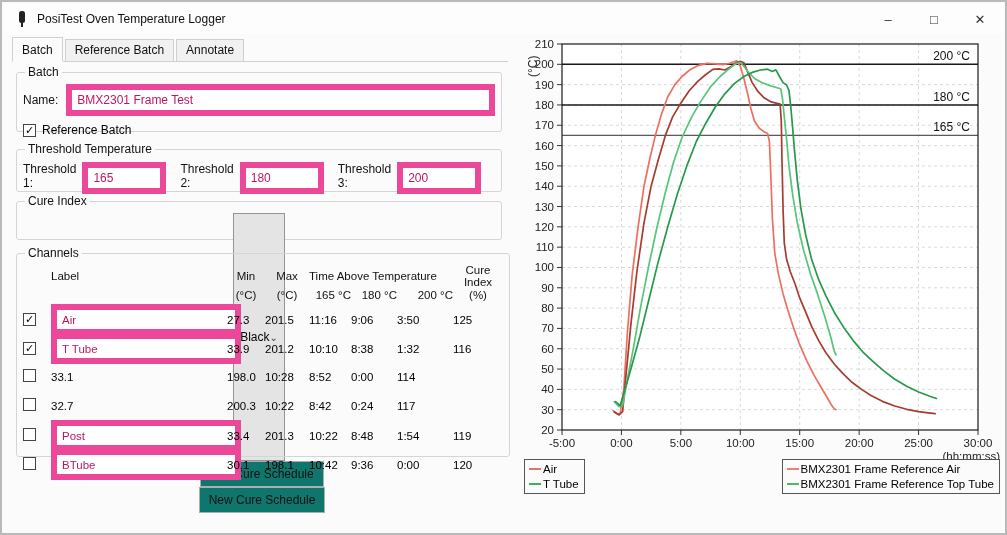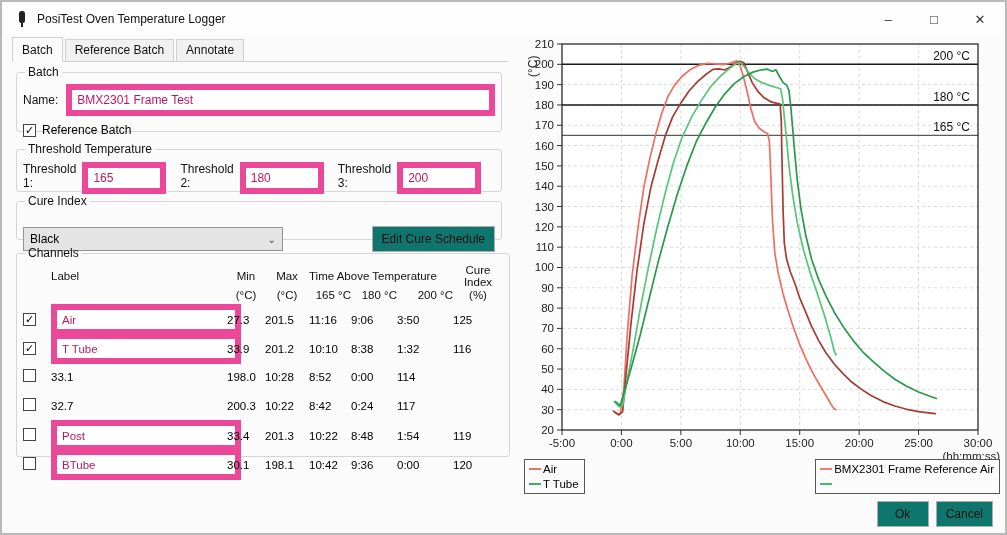--- a/index.html
+++ b/index.html
@@ -104,27 +104,28 @@
       </span>
       <span class="thfield">
         <span class="lbl">Threshold 3:</span>
         <input type="text" value="200" style="">
       </span>
     </div>
   </fieldset>
 
   <fieldset class="fs-cure">
     <legend>Cure Index</legend>
-    <div class="row" style="margin-top:14px;">
+    <div class="row" style="margin-top:1px;flex-direction:column;">
       <span class="combo">
         <span>Black</span>
         <span class="chev">⌄</span>
       </span>
       <span style="flex:1"></span>
       <span class="btn cure-btn">Edit Cure Schedule</span>
+      <span class="btn cure-btn">New Cure Schedule</span>
     </div>
   </fieldset>
 
   <fieldset class="fs-channels">
     <legend>Channels</legend>
     <div class="chgrid chhead">
       <span></span>
       <span>Label</span>
       <span class="c">Min</span>
       <span class="c">Max</span>
@@ -312,21 +313,18 @@
         <span>T Tube</span>
       </div>
     </div>
   <div class="legend legend-right">
       <div class="lgrow">
         <span class="sw" style="background: rgb(238, 129, 118);"></span>
         <span>BMX2301 Frame Reference Air</span>
       </div>
       <div class="lgrow">
         <span class="sw" style="background: rgb(77, 184, 110);"></span>
-      </div>
-    </div>
-
-  <div class="footer">
-    <span class="btn">Ok</span>
-    <span class="btn">Cancel</span>
-  </div>
+        <span>BMX2301 Frame Reference Top Tube</span>
+      </div>
+    </div>
+
 
 </div>
 
 </body></html>

